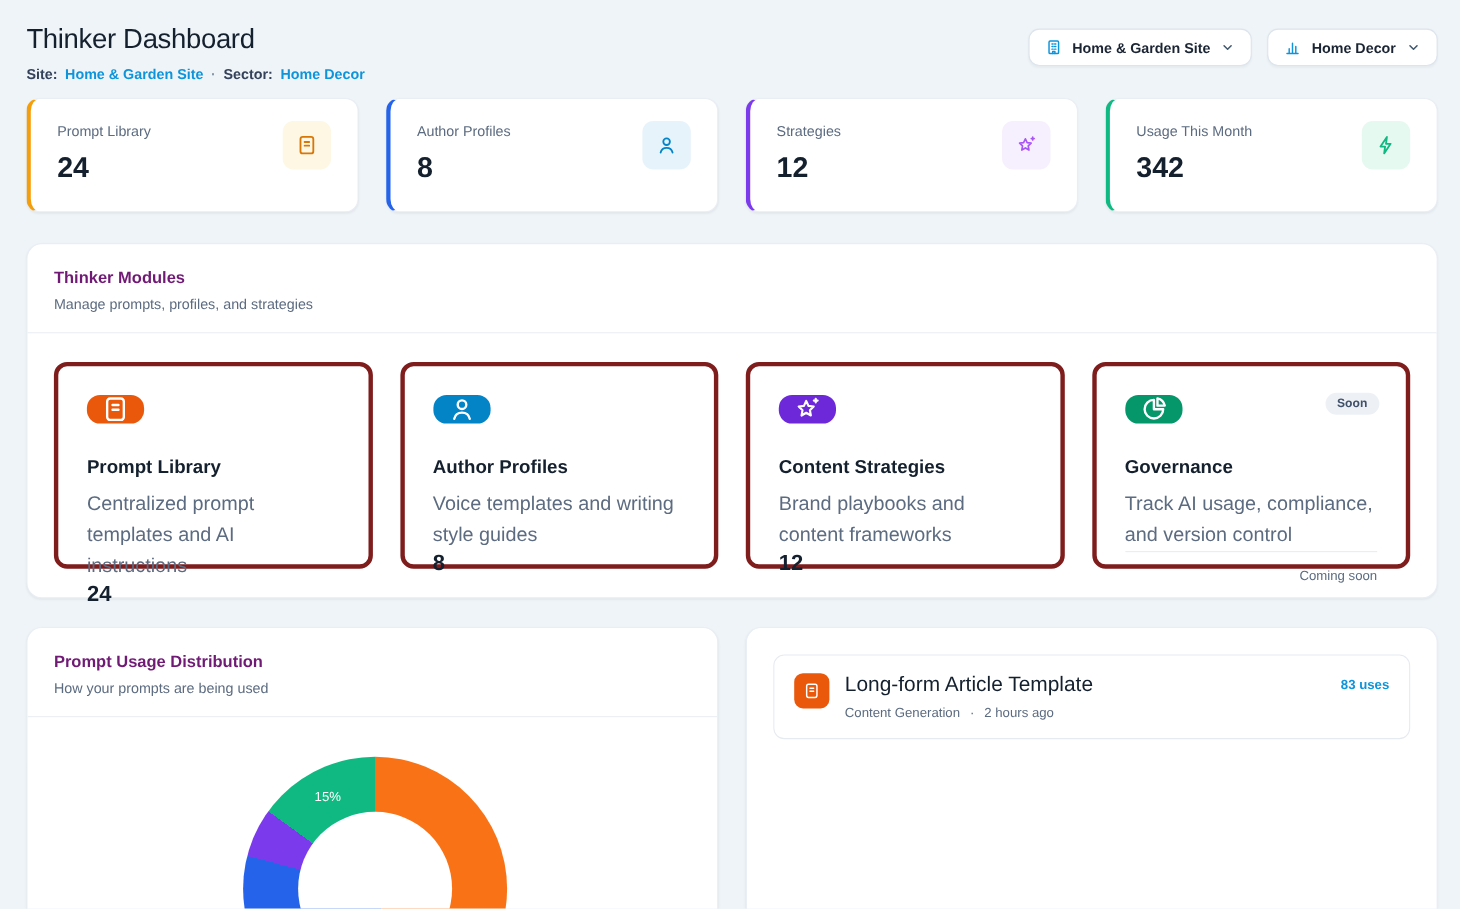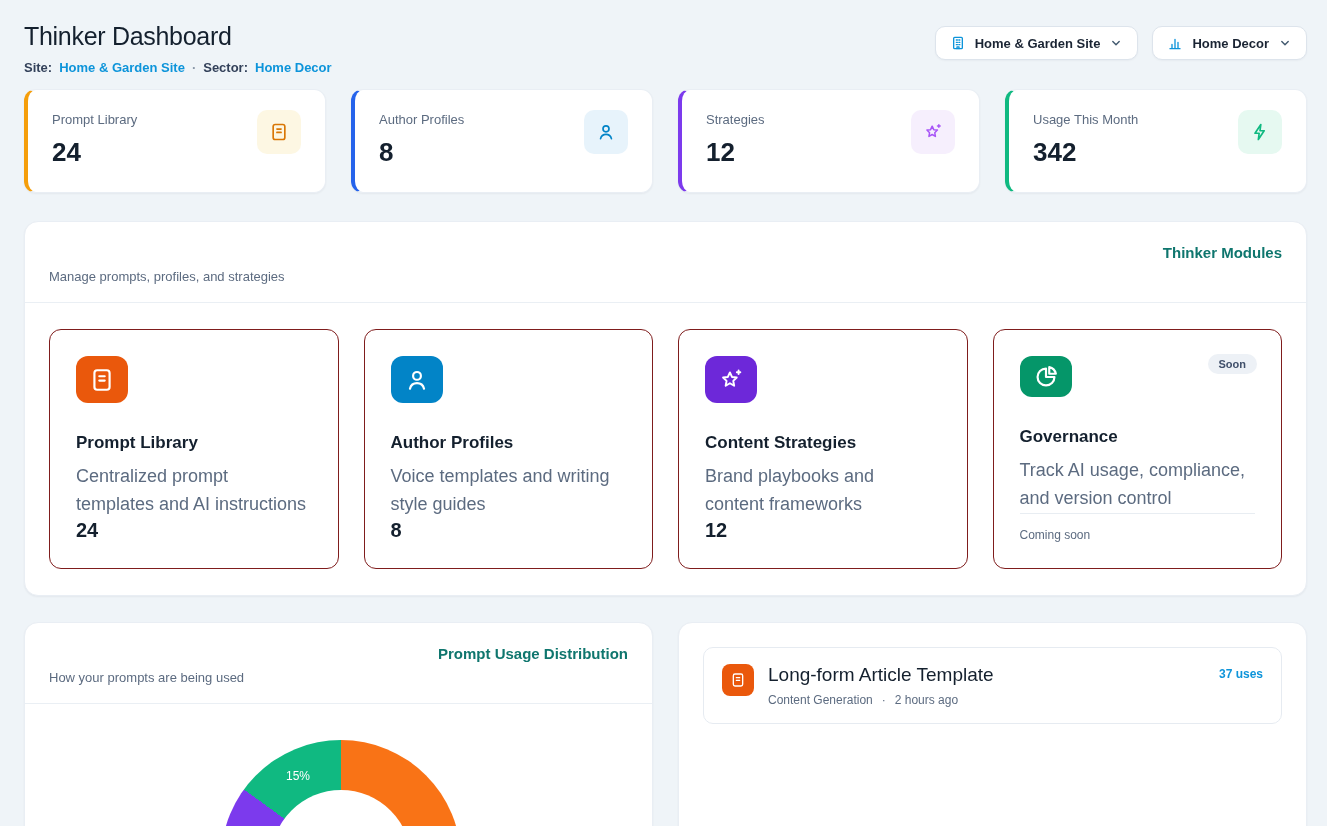--- a/index.html
+++ b/index.html
@@ -47,39 +47,39 @@
   .s0 .stat-icon { background:#fdf7e3; color:#d97706; }
   .s1 .stat-icon { background:#e7f3fb; color:#0284c7; }
   .s2 .stat-icon { background:#f6effd; color:#a855f7; }
   .s3 .stat-icon { background:#e6f9f1; color:#10b981; }
 
   
   .panel { background:#fff; border-radius:14px; border:1px solid #e9eef4;
     box-shadow:0 1px 2px rgba(16,24,40,.05); }
   .modules-panel { margin-top:28px; }
   .panel-head { padding:22px 24px 18px; border-bottom:1px solid #eaeff4; }
-  .panel-title { font-size:15px; font-weight:bold; color:#0f766e;text-align:right; }
+  .panel-title { font-size:15px; font-weight:bold; color:#701a75; }
   .panel-sub { margin-top:8px; font-size:13px; color:#5c6b80; }
   .modules-grid { display:grid; grid-template-columns:repeat(4,1fr); gap:25px; padding:26px 24px; }
   .module-card {
-    position:relative; border:1px solid #7f1d1d; border-radius:12px; padding:26px;
-    height:240px; display:flex; flex-direction:column; cursor:pointer; background:#fff;
+    position:relative; border:4px solid #7f1d1d; border-radius:12px; padding:26px;
+    height:188px; display:flex; flex-direction:column; cursor:pointer; background:#fff;
   }
   .module-icon { width:52px; height:52px; border-radius:12px; display:flex; align-items:center; justify-content:center; color:#fff; }
   .module-icon svg { width:26px; height:26px; }
   .m0 .module-icon { background:#ea580c; }
   .m1 .module-icon { background:#0284c7; }
   .m2 .module-icon { background:#6d28d9; }
   .m3 .module-icon { background:#059669; }
   .module-title { margin-top:30px; font-size:17px; font-weight:bold; color:#14202e; }
   .module-desc { margin-top:10px; font-size:18px; color:#5c6b80; line-height:1.55; max-width:232px; }
   .module-count { margin-top:auto; font-size:20px; font-weight:bold; color:#14202e; }
   .soon-badge { position:absolute; top:24px; right:24px; background:#edf1f6; color:#41506b;
     font-size:11px; font-weight:bold; border-radius:999px; padding:4px 11px; }
-  .module-footer { margin-top:auto; }
+  .module-footer { margin-top:auto;text-align:right; }
   .module-footer hr { border:none; border-top:1px solid #e8edf2; margin-bottom:14px; }
   .coming-soon { font-size:12px; color:#5c6b80; }
 
   
   .bottom-row { display:grid; grid-template-columns:1fr 1fr; gap:25px; margin-top:26px; }
   .bottom-card { height:380px; overflow:hidden; }
 
   .chart-body { position:relative; height:296px; }
   .donut {
     position:absolute; left:196px; top:36px; width:240px; height:240px; border-radius:50%;
@@ -277,19 +277,19 @@
               </svg>
           </div>
           <div>
             <div class="prompt-title">Long-form Article Template</div>
             <div class="prompt-meta">
               <span>Content Generation</span>
               <span>·</span>
               <span>2 hours ago</span>
             </div>
           </div>
-          <div class="prompt-uses">37 uses</div>
+          <div class="prompt-uses">83 uses</div>
         </div>
       </div>
     </div>
 
   </div>
 </div>
 
 </body></html>

